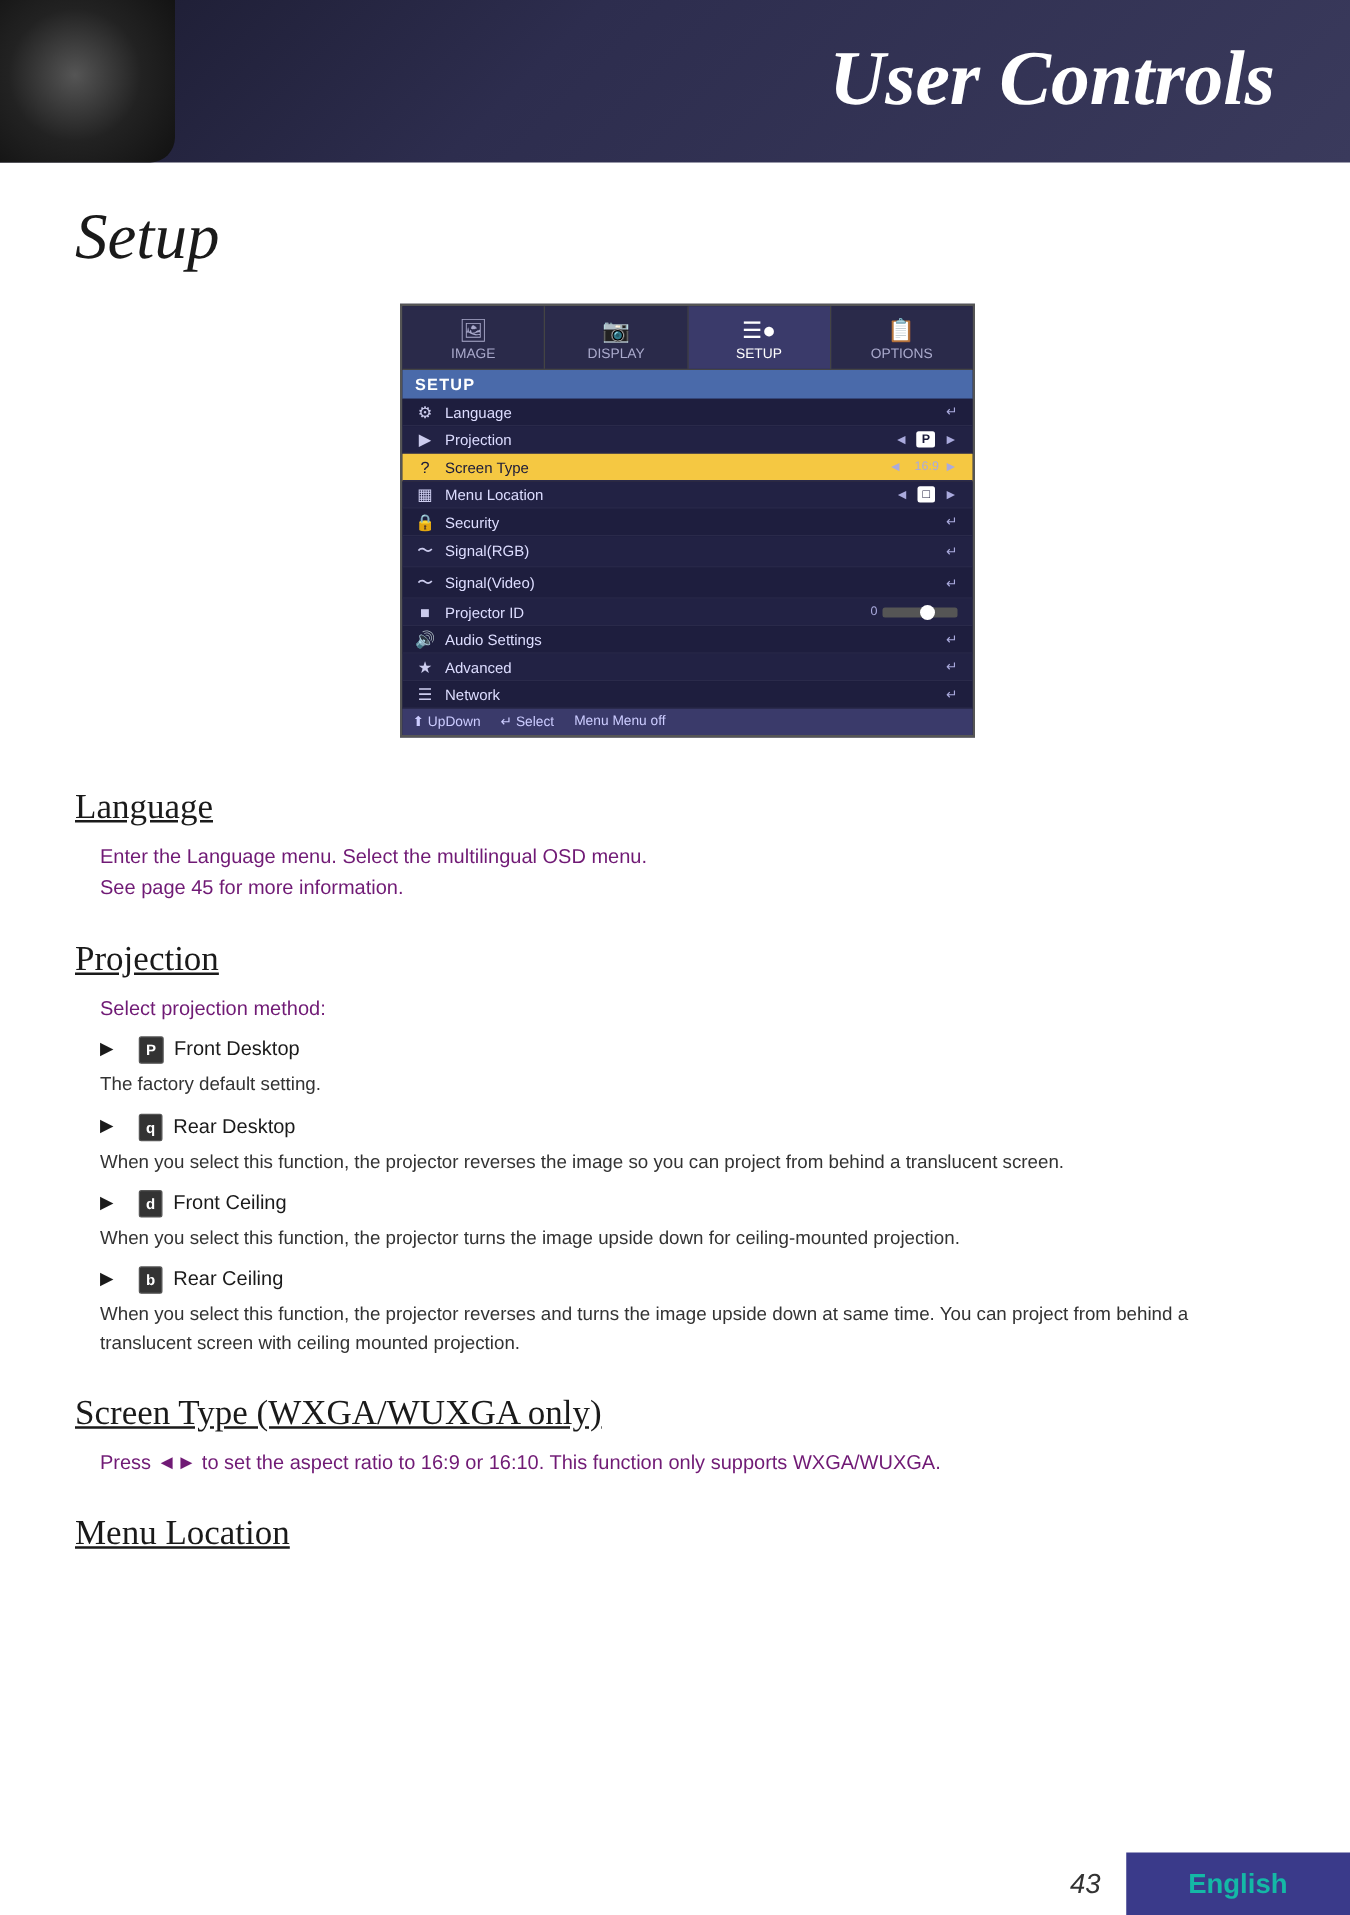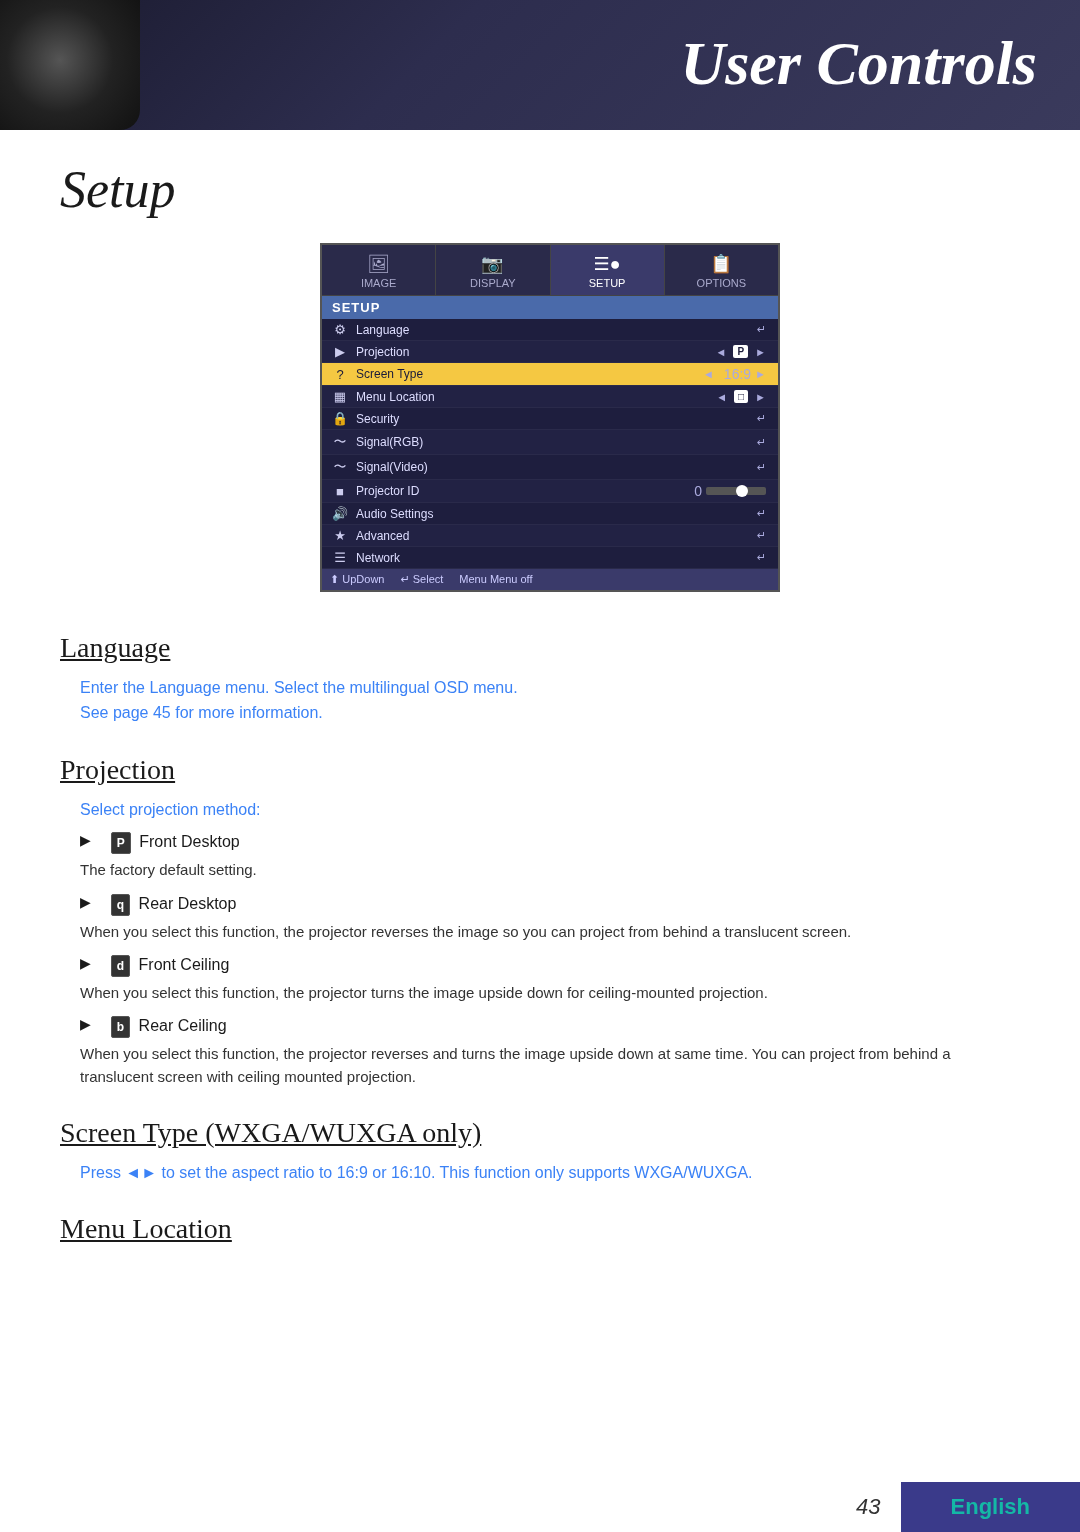--- a/index.html
+++ b/index.html
@@ -23,21 +23,21 @@
       position: absolute;
       top: 0; left: 0;
       width: 140px;
       height: 130px;
       background: radial-gradient(circle at 60px 60px, #555 0%, #222 50%, #111 100%);
       border-radius: 0 0 20px 0;
     }
     .header-title {
       position: absolute;
       top: 28px;
-      right: 43px;
+      right: 60px;
       font-size: 62px;
       font-weight: bold;
       font-style: italic;
       color: #ffffff;
       font-family: Georgia, serif;
     }
 
     
     .main-content {
       position: absolute;
@@ -117,21 +117,21 @@
       margin-right: 6px;
       font-size: 13px;
     }
     .osd-row-label {
       flex: 1;
       color: #ddddff;
     }
     .osd-row-value {
       margin-left: 6px;
       color: #aaaadd;
-      font-size: 14px;
+      font-size: 10px;
     }
     .osd-arrow {
       color: #aaaadd;
       margin: 0 4px;
       font-size: 11px;
     }
     .osd-badge {
       background: #ffffff;
       color: #1a1a3a;
       font-size: 10px;
@@ -176,21 +176,21 @@
       font-family: Georgia, serif;
       color: #1a1a1a;
       text-decoration: underline;
       margin-top: 28px;
       margin-bottom: 12px;
     }
 
     
     .body-text {
       font-size: 16px;
-      color: #3b82f6;
+      color: #701a75;
       line-height: 1.55;
       margin-left: 20px;
       margin-bottom: 8px;
     }
 
     
     .bullet-item {
       display: flex;
       align-items: flex-start;
       margin-left: 20px;

